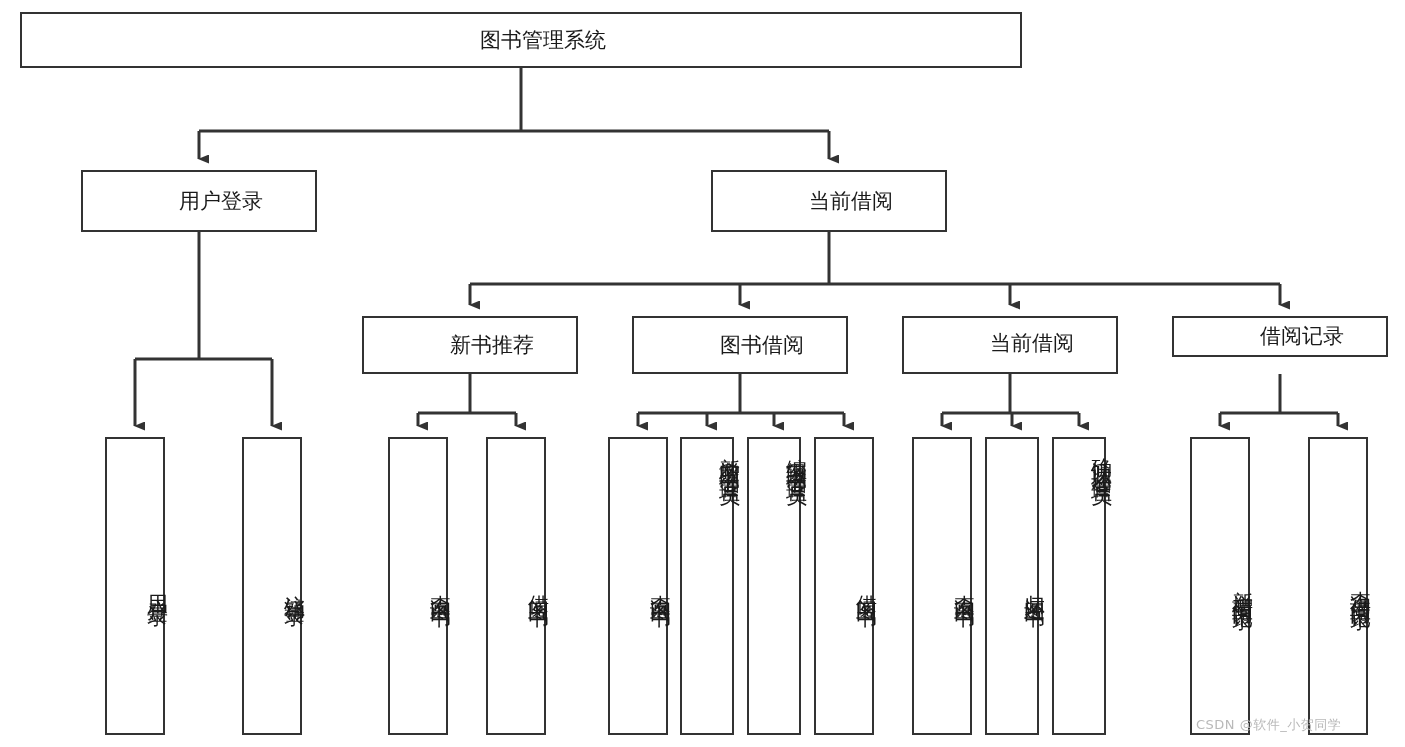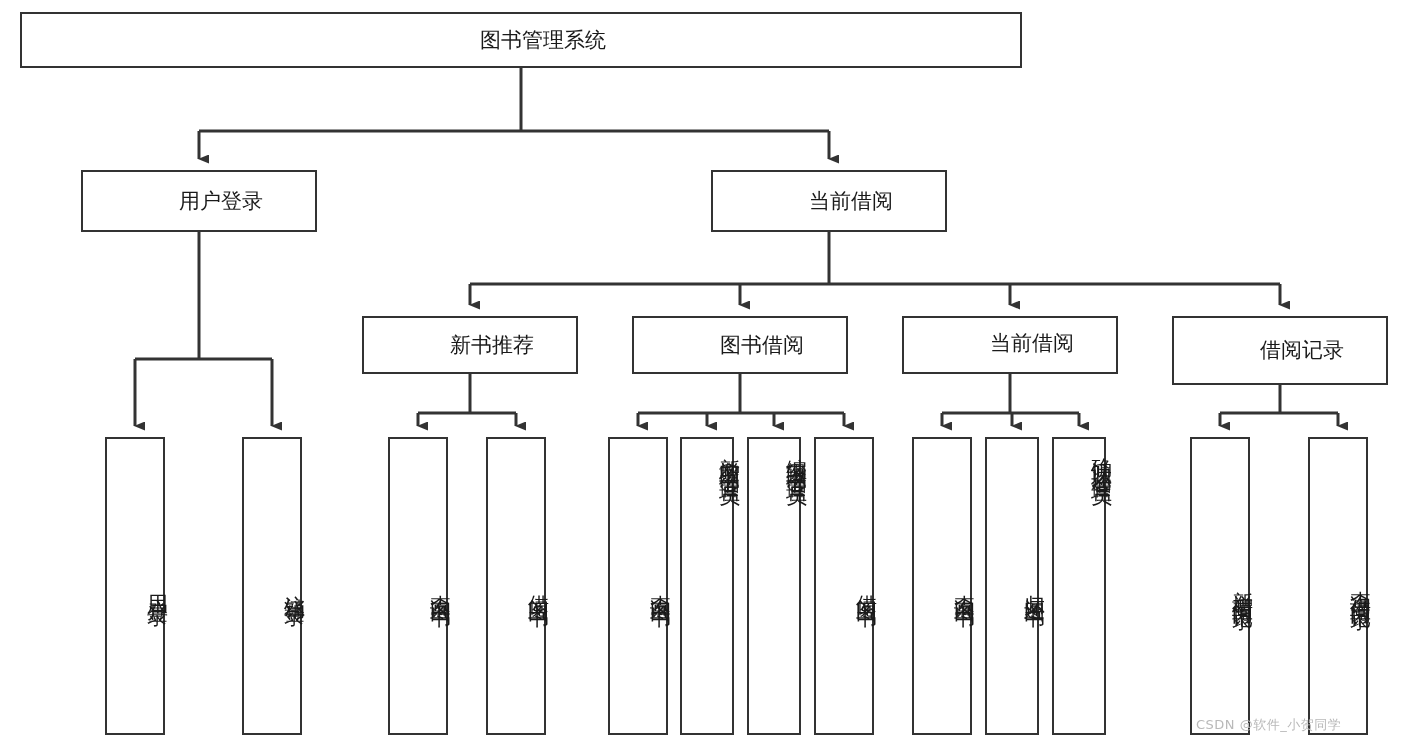--- a/index.html
+++ b/index.html
@@ -132,21 +132,21 @@
       </div>
       <div class="node horizontal" style="left: 362px; top: 316px; width: 216px; height: 58px; border-color: rgb(51, 51, 51); background: rgb(255, 255, 255);">
         <span class="label">新书推荐</span>
       </div>
       <div class="node horizontal" style="left: 632px; top: 316px; width: 216px; height: 58px; border-color: rgb(51, 51, 51); background: rgb(255, 255, 255);">
         <span class="label">图书借阅</span>
       </div>
       <div class="node horizontal" style="left: 902px; top: 316px; width: 216px; height: 58px; border-color: rgb(51, 51, 51); background: rgb(255, 255, 255); font-family: Liberation Mono, monospace;">
         <span class="label">当前借阅</span>
       </div>
-      <div class="node horizontal" style="left: 1172px; top: 316px; width: 216px; height: 69px; border-color: rgb(51, 51, 51); background: rgb(255, 255, 255);">
+      <div class="node horizontal" style="left: 1172px; top: 316px; width: 216px; height: 41px; border-color: rgb(51, 51, 51); background: rgb(255, 255, 255);">
         <span class="label">借阅记录</span>
       </div>
       <div class="node vertical" style="left: 105px; top: 437px; width: 60px; height: 298px; border-color: rgb(51, 51, 51); background: rgb(255, 255, 255);">
         <span class="label">用户登录</span>
       </div>
       <div class="node vertical" style="left: 242px; top: 437px; width: 60px; height: 298px; border-color: rgb(51, 51, 51); background: rgb(255, 255, 255);">
         <span class="label">注销登录</span>
       </div>
       <div class="node vertical" style="left: 388px; top: 437px; width: 60px; height: 298px; border-color: rgb(51, 51, 51); background: rgb(255, 255, 255);">
         <span class="label">查询图书</span>

